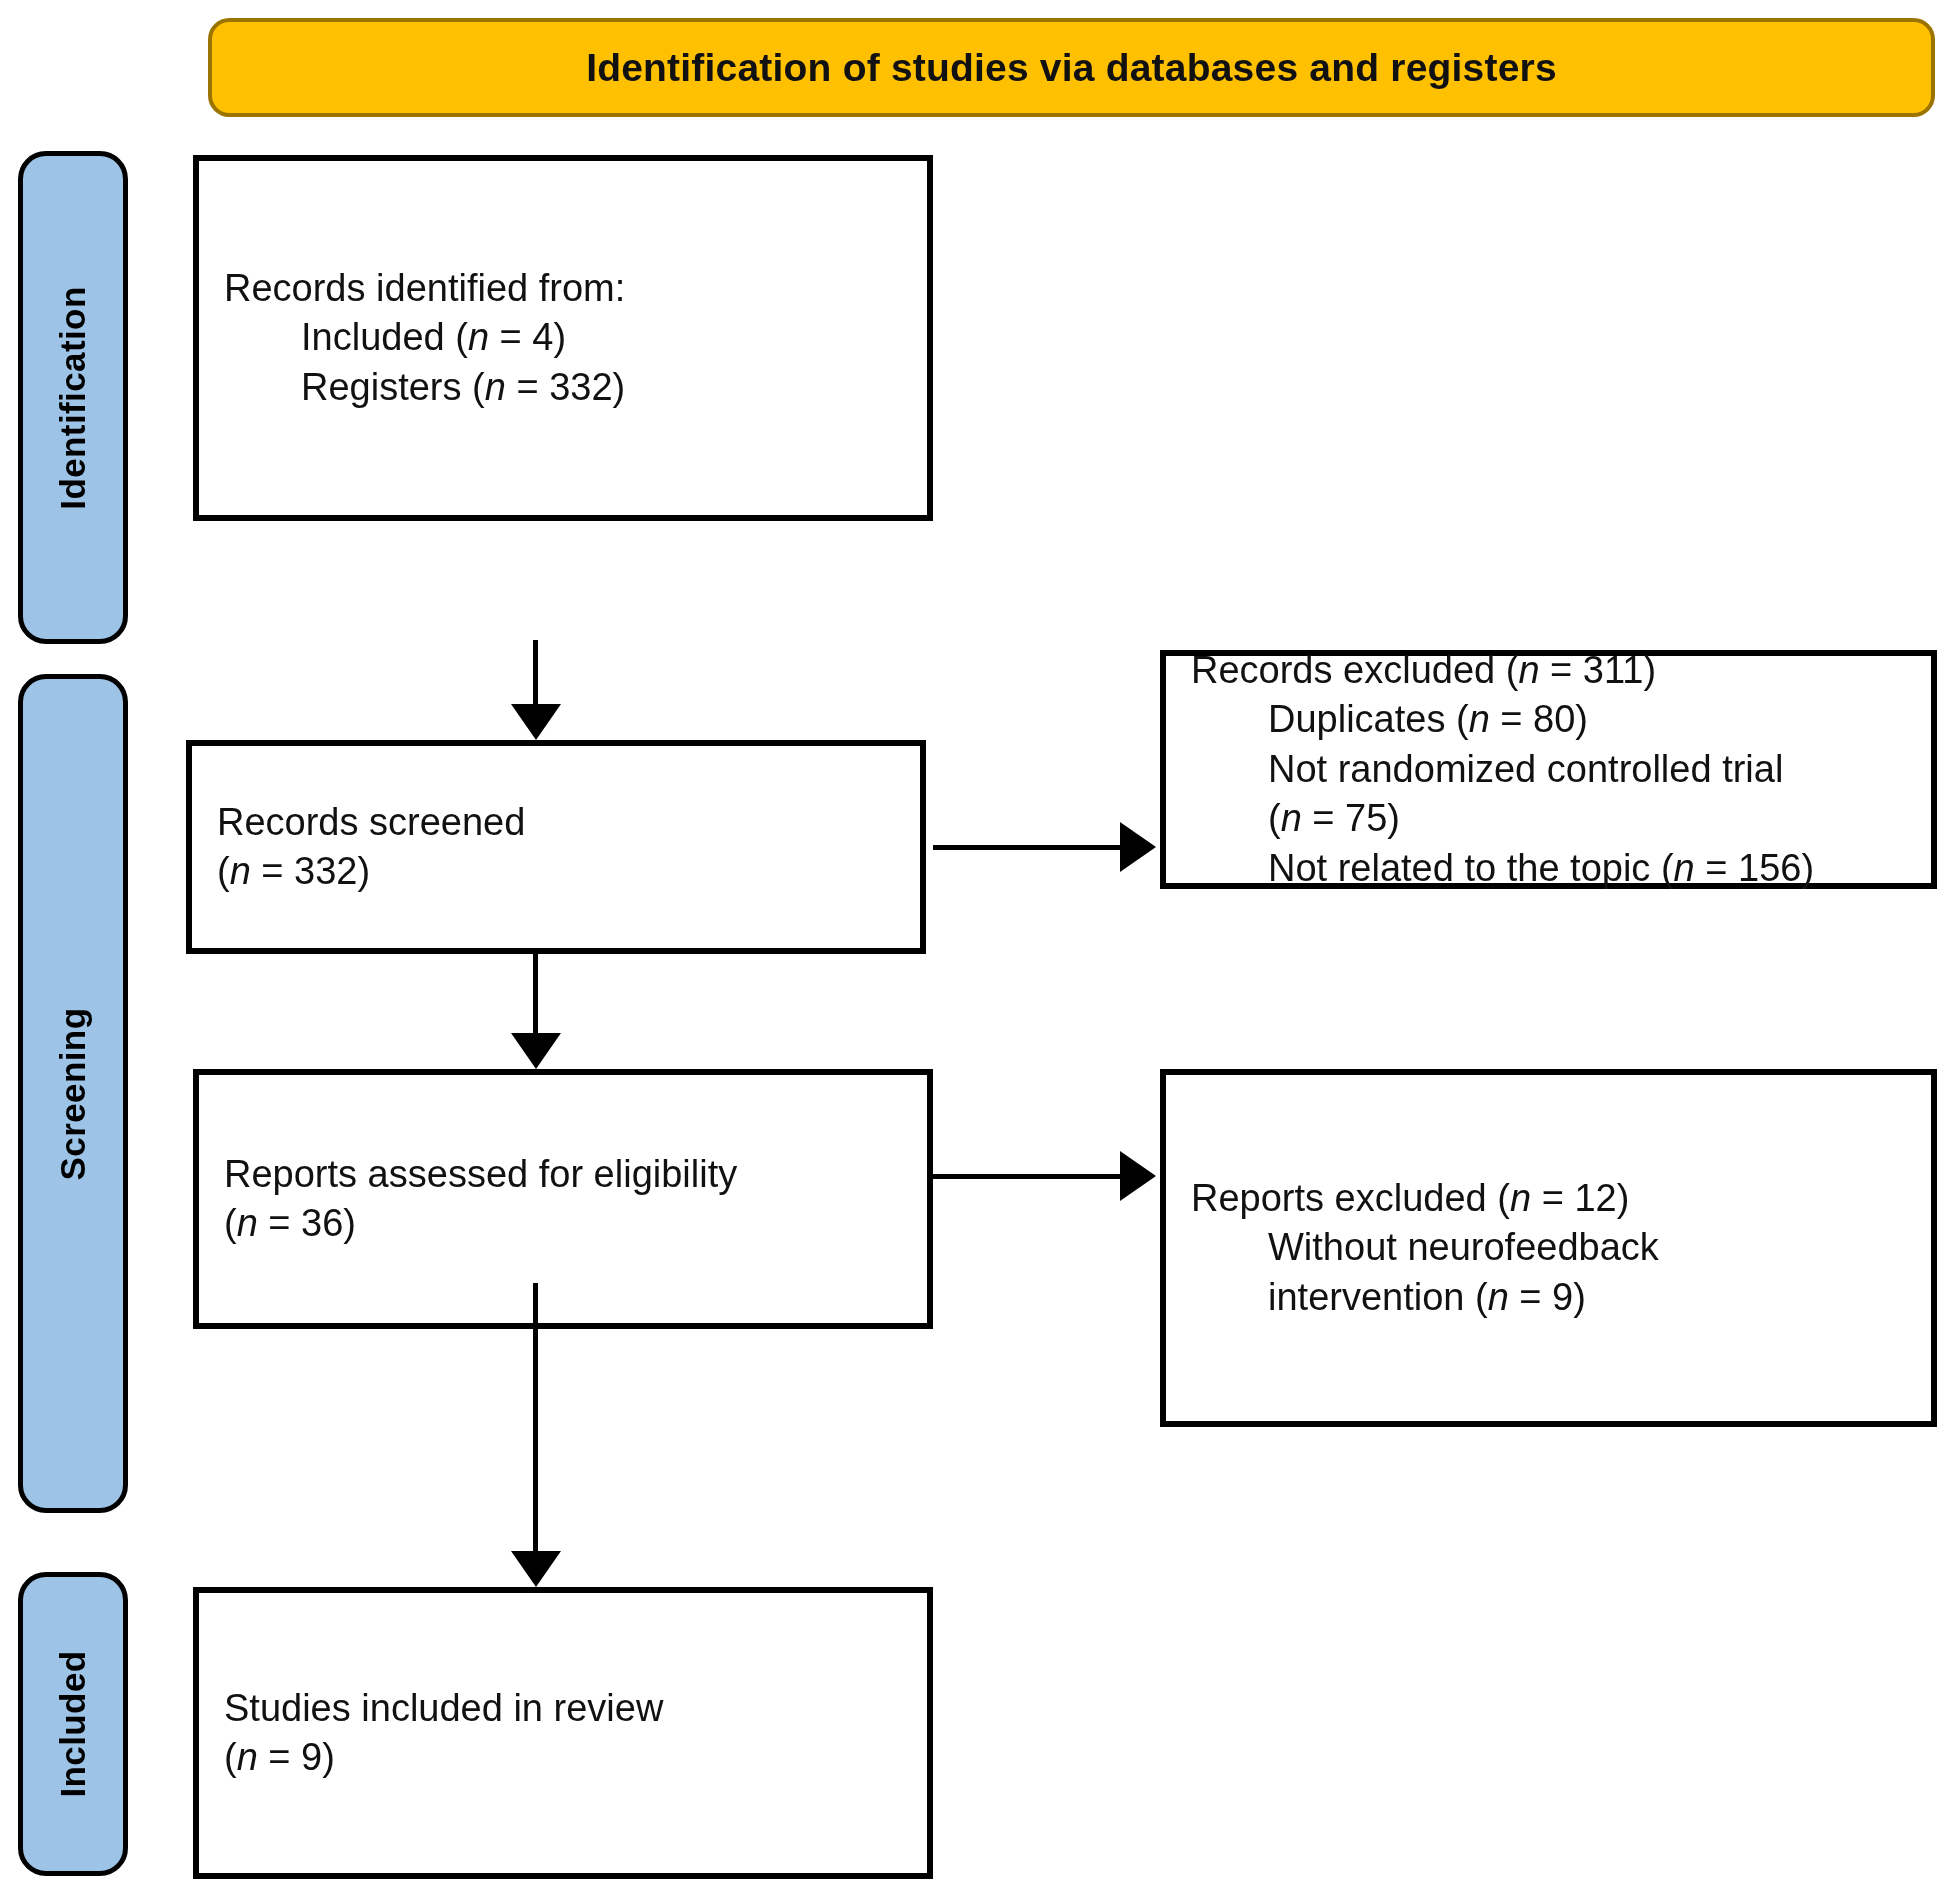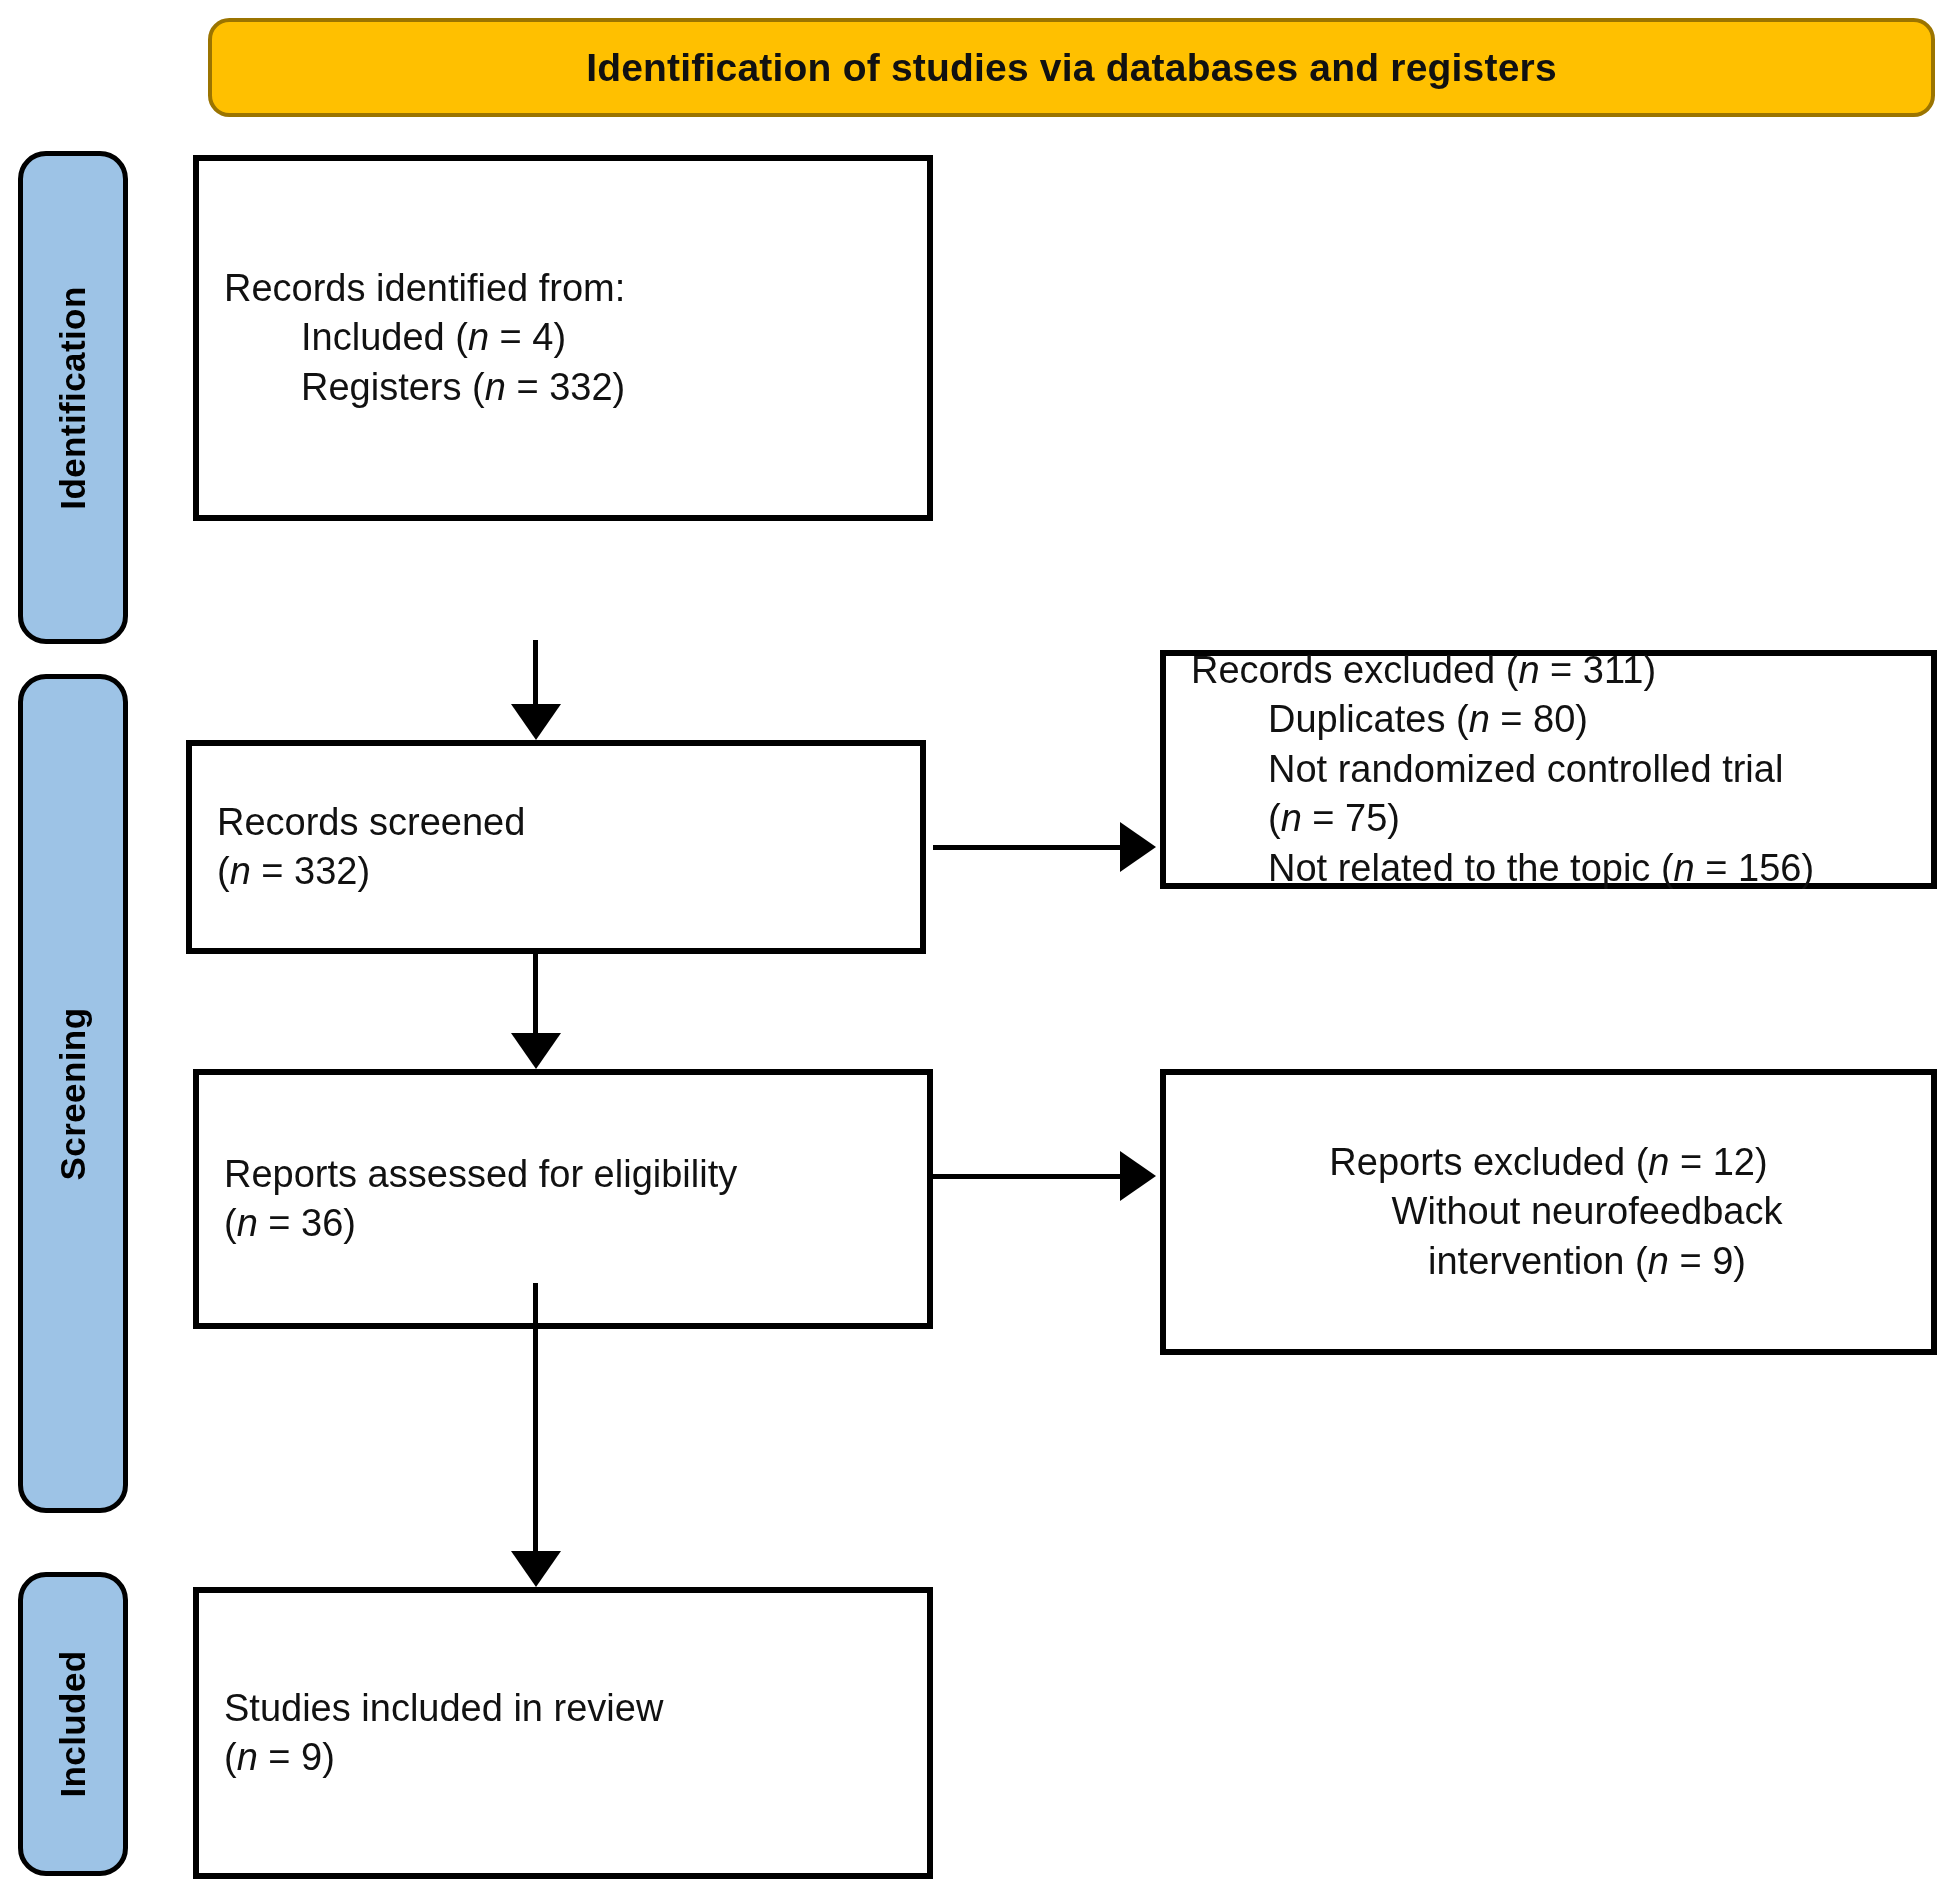--- a/index.html
+++ b/index.html
@@ -86,21 +86,21 @@
   .box-text .ln { display: block; white-space: nowrap; }
   .box-text .ind { padding-left: 77px; }
   .box-text i { font-style: italic; }
 
   #box-identified  { left: 193px;  top: 155px;  width: 740px;  height: 366px; }
   #box-screened    { left: 186px;  top: 740px;  width: 740px;  height: 214px; }
   #box-eligibility { left: 193px;  top: 1069px; width: 740px;  height: 260px; }
   #box-included    { left: 193px;  top: 1587px; width: 740px;  height: 292px; justify-content: center; }
 
   #box-records-excluded { left: 1160px; top: 650px;  width: 777px; height: 239px; }
-  #box-reports-excluded { left: 1160px; top: 1069px; width: 777px; height: 286px; text-align: center; }
+  #box-reports-excluded { left: 1160px; top: 1069px; width: 777px; height: 358px; }
 
   
   .conn { position: absolute; }
   .v-line {
     position: absolute;
     width: 5px;
     background: #000000;
   }
   .v-head {
     position: absolute;

